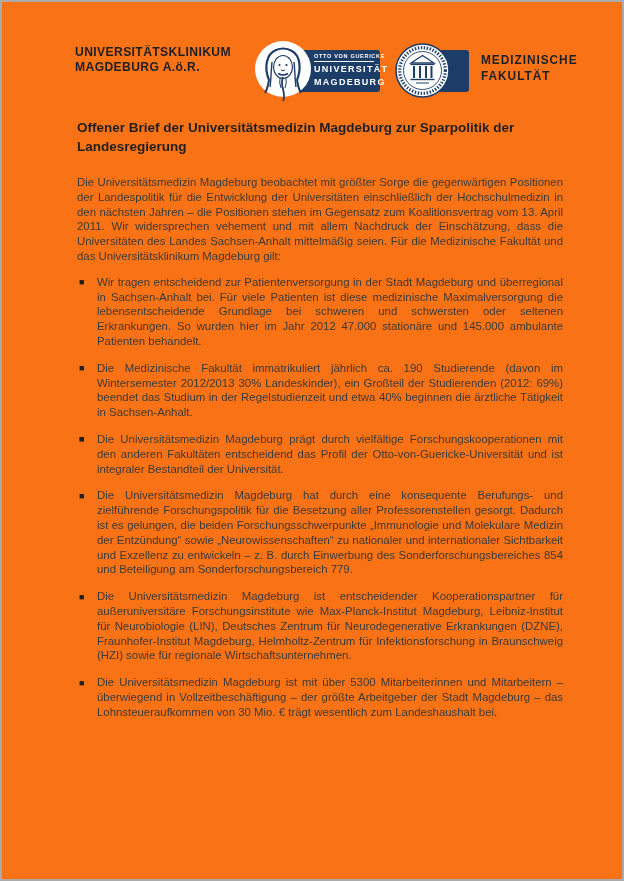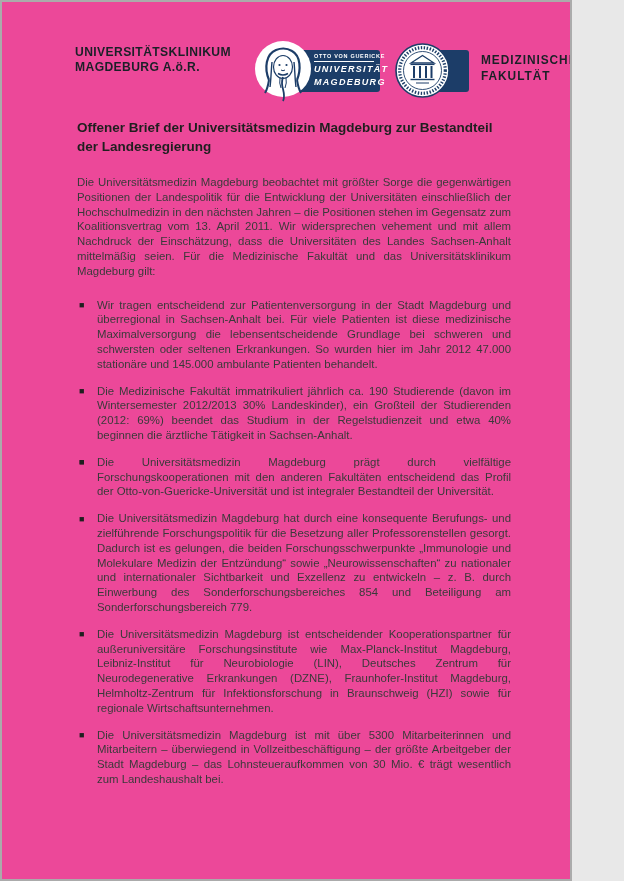--- a/index.html
+++ b/index.html
@@ -1,18 +1,18 @@
 <!DOCTYPE html>
 <html><head>
 <meta charset="utf-8">
 <style>
   html,body{margin:0;padding:0;background:#e8e8e8;}
   .page{
-    width:572px;height:881px;box-sizing:border-box;
-    background:#ec4899;border:2px solid #ababab;
+    width:624px;height:881px;box-sizing:border-box;
+    background:#f97316;border:2px solid #ababab;
     font-family:"Liberation Sans", sans-serif;
     color:#3a3a3a;overflow:hidden;position:relative;
   }
   
   .header{position:relative;height:100px;}
   .klinikum-text{
     position:absolute;left:73px;top:43px;
     font-weight:bold;font-size:12.5px;line-height:15px;
     letter-spacing:0.4px;color:#1b2027;white-space:nowrap;
     transform:scaleX(0.97);transform-origin:left top;
@@ -23,21 +23,21 @@
     background:#1c3d68;border-radius:3px;
     box-sizing:border-box;padding-left:42px;
   }
   .uni-top{
     font-size:5.5px;font-weight:bold;color:#ffffff;letter-spacing:0.7px;
     padding-top:3px;padding-bottom:2px;border-bottom:1px solid #ffffff;
     white-space:nowrap;width:60px;text-align:center;
   }
   .uni-name{
     font-size:9px;font-weight:bold;color:#ffffff;letter-spacing:1.3px;
-    line-height:11px;margin-top:2px;white-space:nowrap;width:60px;text-align:left;font-style:italic;
+    line-height:11px;margin-top:2px;white-space:nowrap;width:60px;text-align:left;
   }
   .portrait-wrap{position:absolute;left:0;top:0;width:58px;height:60px;}
   .fak-logo{position:absolute;left:393px;top:38px;width:230px;height:60px;}
   .fak-navy{
     position:absolute;left:10px;top:10px;width:64px;height:42px;
     background:#1c3d68;border-radius:3px;
   }
   .seal-wrap{position:absolute;left:0;top:3px;width:55px;height:55px;}
   .fak-text{
     position:absolute;left:86px;top:13px;
@@ -46,21 +46,21 @@
     transform:scaleX(0.95);transform-origin:left top;
   }
   
   .content{padding:16px 59px 0 75px;}
   .doc-title{
     font-size:13.5px;font-weight:bold;line-height:19px;
     color:#1f1f1f;margin:0 0 19px 0;
   }
   .intro{
     font-size:11.4px;line-height:14.8px;text-align:justify;
-    margin:0 0 19px 0;color:#3a3a3a;
+    margin:0 0 11px 0;color:#3a3a3a;
   }
   ul.points{list-style:none;margin:0;padding:0;}
   ul.points li{
     position:relative;padding-left:20px;margin-bottom:12px;
     font-size:11.4px;line-height:14.8px;text-align:justify;color:#3a3a3a;
   }
   .marker{
     position:absolute;left:2px;top:0.5px;font-size:9px;color:#1f1f1f;
   }
 </style>
@@ -123,21 +123,21 @@
       </div>
       <div class="fak-text">
         <div>MEDIZINISCHE</div>
         <div>FAKULTÄT</div>
       </div>
     </div>
   </div>
 
   <div class="content">
 
-    <h1 class="doc-title">Offener Brief der Universitätsmedizin Magdeburg zur Bestandteil der Landesregierung</h1>
+    <h1 class="doc-title">Offener Brief der Universitätsmedizin Magdeburg zur Sparpolitik der Landesregierung</h1>
 
     <p class="intro">Die Universitätsmedizin Magdeburg beobachtet mit größter Sorge die gegenwärtigen Positionen der Landespolitik für die Entwicklung der Universitäten einschließlich der Hochschulmedizin in den nächsten Jahren – die Positionen stehen im Gegensatz zum Koalitionsvertrag vom 13. April 2011. Wir widersprechen vehement und mit allem Nachdruck der Einschätzung, dass die Universitäten des Landes Sachsen-Anhalt mittelmäßig seien. Für die Medizinische Fakultät und das Universitätsklinikum Magdeburg gilt:</p>
 
     <ul class="points">
       <li>
         <span class="marker">■</span>
         <span>Wir tragen entscheidend zur Patientenversorgung in der Stadt Magdeburg und überregional in Sachsen-Anhalt bei. Für viele Patienten ist diese medizinische Maximalversorgung die lebensentscheidende Grundlage bei schweren und schwersten oder seltenen Erkrankungen. So wurden hier im Jahr 2012 47.000 stationäre und 145.000 ambulante Patienten behandelt.</span>
       </li>
       <li>
         <span class="marker">■</span>

